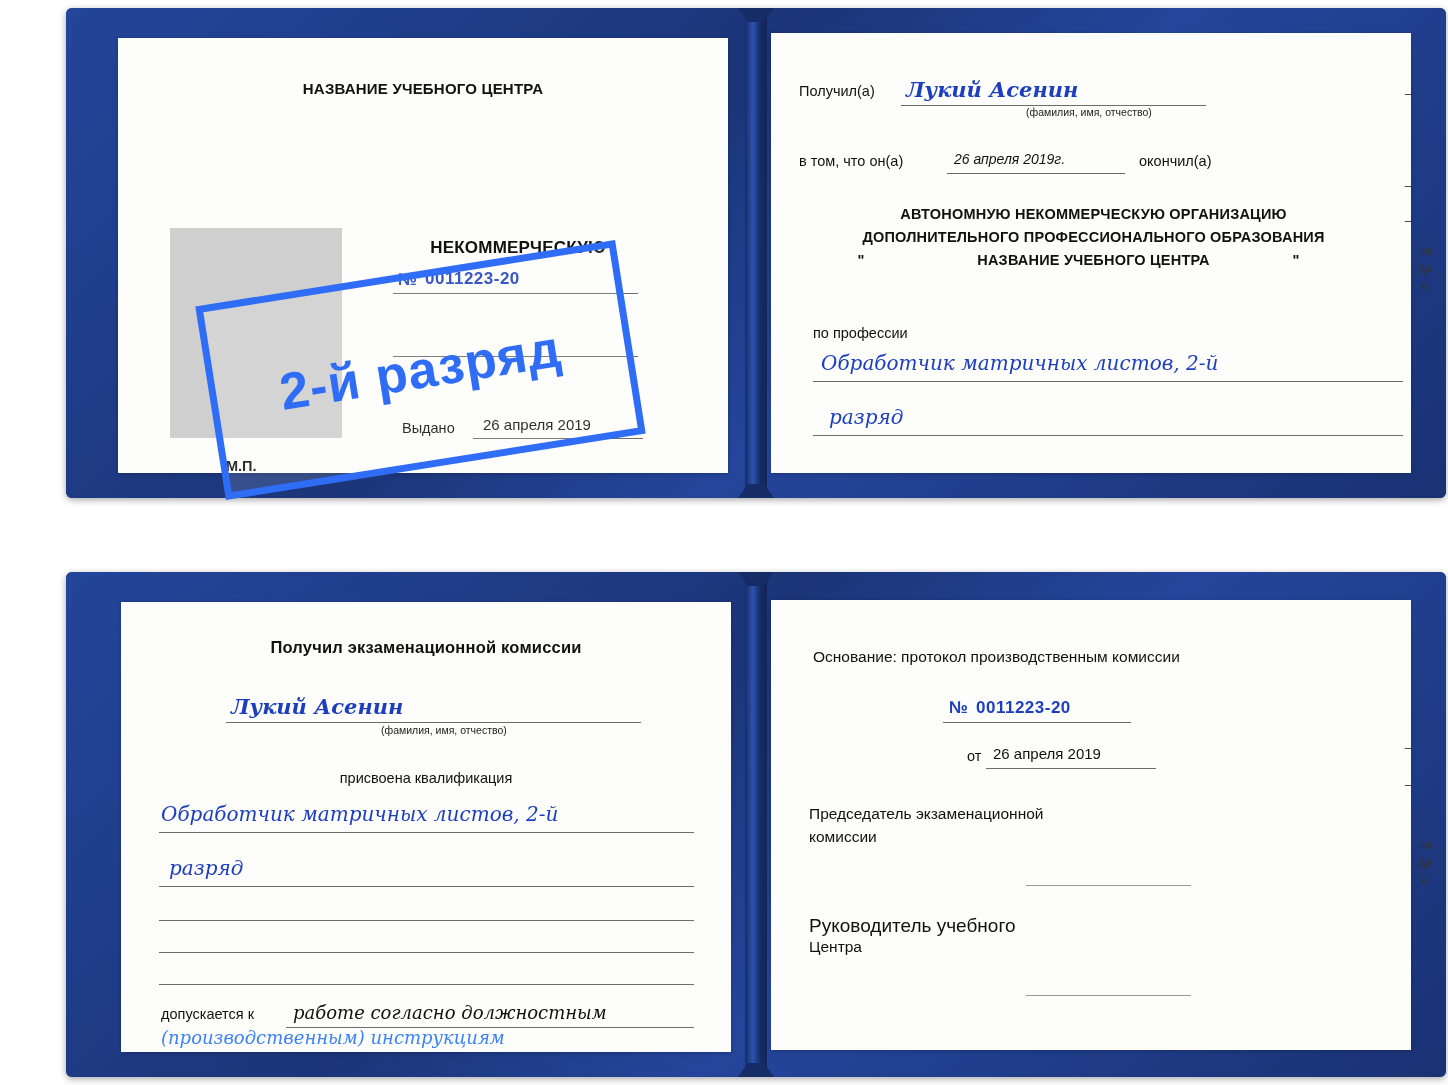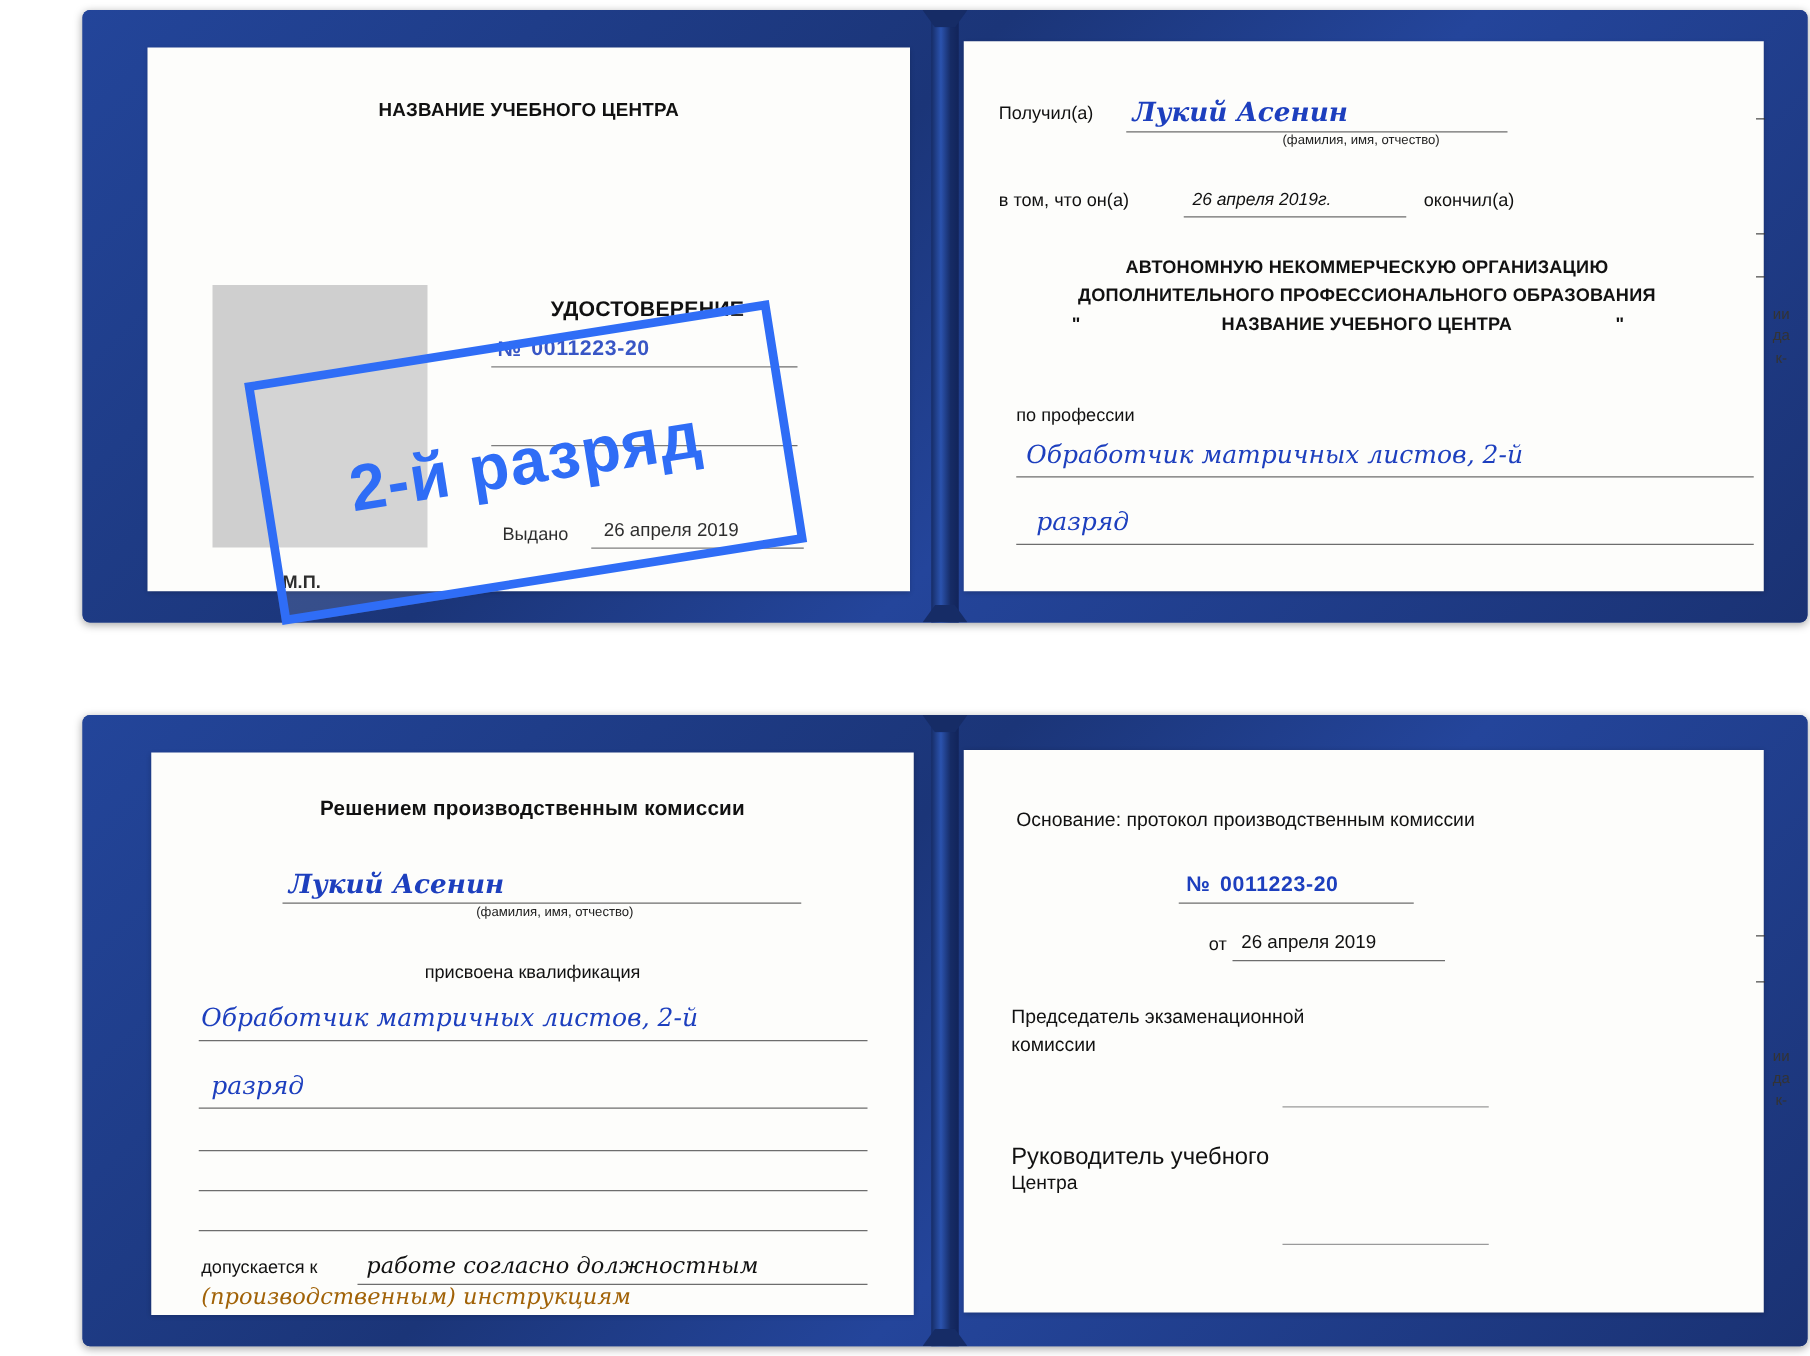--- a/index.html
+++ b/index.html
@@ -130,21 +130,21 @@
     <div class="cover"></div>
     <div class="spine"></div>
     <div class="spine-notch-top"></div>
     <div class="spine-notch-bottom"></div>
 
     <div class="leaf" style="left:52px; top:30px; width:610px; height:435px;">
       <div class="hdr" style="position:absolute; left:60px; top:42px; width:490px;">НАЗВАНИЕ УЧЕБНОГО ЦЕНТРА</div>
 
       <div class="photo-box" style="left:52px; top:190px; width:172px; height:210px;"></div>
 
-      <div class="hdr" style="position:absolute; left:235px; top:200px; width:330px; font-size:17px;">УДОСТОВЕРЕНИЕ</div>
+      <div class="hdr" style="position:absolute; left:235px; top:200px; width:330px; font-size:17px;">НЕКОММЕРЧЕСКУЮ</div>
 
       <div style="position:absolute; left:280px; top:232px; width:42px;">
         <span class="blueno">№</span>
       </div>
       <div class="blueno" style="position:absolute; left:307px; top:231px;">0011223-20</div>
       <div class="rule" style="position:absolute; left:275px; top:255px; width:245px;"></div>
 
       <div class="rule" style="position:absolute; left:275px; top:318px; width:245px;"></div>
 
       <div class="lbl" style="position:absolute; left:284px; top:382px;">Выдано</div>
@@ -187,40 +187,40 @@
   <div class="stamp" style="left:178px; top:272px; width:425px; height:196px;">2-й разряд</div>
 
 
   <div class="booklet" style="left:36px; top:572px; width:1380px; height:505px;">
     <div class="cover"></div>
     <div class="spine"></div>
     <div class="spine-notch-top"></div>
     <div class="spine-notch-bottom"></div>
 
     <div class="leaf" style="left:55px; top:30px; width:610px; height:450px;">
-      <div class="hdr" style="position:absolute; left:20px; top:36px; width:570px; font-size:16.5px;">Решением производственным комиссии</div>
+      <div class="hdr" style="position:absolute; left:20px; top:36px; width:570px; font-size:16.5px;">Получил экзаменационной комиссии</div>
 
       <div class="hand" style="position:absolute; left:110px; top:92px; font-size:21px;">Лукий Асенин</div>
       <div class="rule" style="position:absolute; left:105px; top:120px; width:415px;"></div>
       <div class="lbl-sm" style="position:absolute; left:260px; top:122px;">(фамилия, имя, отчество)</div>
 
       <div class="lbl" style="position:absolute; left:0; top:168px; width:610px; text-align:center;">присвоена квалификация</div>
 
       <div class="hand" style="position:absolute; left:40px; top:200px; font-size:20px; font-weight:normal;">Обработчик матричных листов, 2-й</div>
       <div class="rule" style="position:absolute; left:38px; top:230px; width:535px;"></div>
       <div class="hand" style="position:absolute; left:48px; top:254px; font-size:20px; font-weight:normal;">разряд</div>
       <div class="rule" style="position:absolute; left:38px; top:284px; width:535px;"></div>
       <div class="rule" style="position:absolute; left:38px; top:318px; width:535px;"></div>
       <div class="rule" style="position:absolute; left:38px; top:350px; width:535px;"></div>
       <div class="rule" style="position:absolute; left:38px; top:382px; width:535px;"></div>
 
       <div class="lbl" style="position:absolute; left:40px; top:404px;">допускается к</div>
       <div class="hand" style="position:absolute; left:172px; top:400px; font-size:18px; color:#111; font-weight:normal;">работе согласно должностным</div>
       <div class="rule" style="position:absolute; left:165px; top:425px; width:408px;"></div>
-      <div class="hand" style="position:absolute; left:40px; top:425px; font-size:18px; color:#a16207; font-weight:normal;">(производственным) инструкциям</div>
+      <div class="hand" style="position:absolute; left:40px; top:425px; font-size:18px; color:#3b82f6; font-weight:normal;">(производственным) инструкциям</div>
     </div>
 
     <div class="leaf" style="left:705px; top:28px; width:640px; height:450px;">
       <div class="lbl" style="position:absolute; left:42px; top:48px; font-size:15.5px;">Основание: протокол производственным комиссии</div>
 
       <div class="blueno" style="position:absolute; left:178px; top:98px;">№</div>
       <div class="blueno" style="position:absolute; left:205px; top:98px;">0011223-20</div>
       <div class="rule" style="position:absolute; left:172px; top:122px; width:188px;"></div>
 
       <div class="lbl" style="position:absolute; left:196px; top:148px;">от</div>

